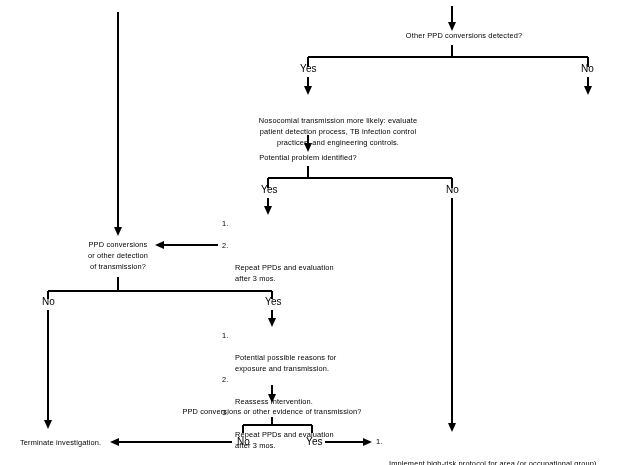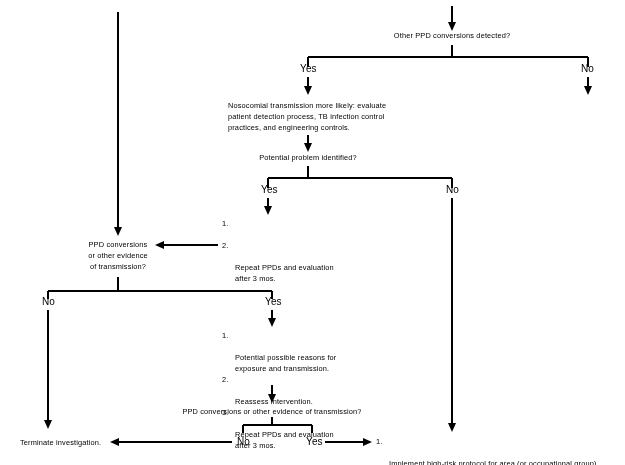--- a/index.html
+++ b/index.html
@@ -162,27 +162,27 @@
       <polygon points="110,442 119,438 119,446"></polygon>
     </g>
 
     <g>
       <line x1="325" y1="442" x2="364" y2="442"></line>
       <polygon points="372,442 363,438 363,446"></polygon>
     </g>
 
   </svg>
 
-  <div class="node center" style="left:368px; top:30px; width:168px;">Other PPD conversions detected?</div>
+  <div class="node center" style="left:380px; top:30px; width:168px;">Other PPD conversions detected?</div>
 
   <div class="label" style="left:300px; top:64px;">Yes</div>
 
   <div class="label" style="left:581px; top:64px;">No</div>
 
-  <div class="node left" style="left:228px; top:100px; width:220px;">Nosocomial transmission more likely: evaluate
+  <div class="node left" style="left:228px; top:115px; width:220px;text-align:center;">Nosocomial transmission more likely: evaluate
 patient detection process, TB infection control
 practices, and engineering controls.</div>
 
 
   <div class="node center" style="left:238px; top:152px; width:140px;">Potential problem identified?</div>
 
   <div class="label" style="left:261px; top:185px;">Yes</div>
 
   <div class="label" style="left:446px; top:185px;">No</div>
 
@@ -191,21 +191,21 @@
       <span class="onum">1.</span>
     </span>
     <span class="oitem">
       <span class="onum">2.</span>
       <span>Repeat PPDs and evaluation
 after 3 mos.</span>
     </span>
   </div>
 
   <div class="node center" style="left:58px; top:239px; width:120px;">PPD conversions
-or other evidence
+or other detection
 of transmission?</div>
 
   <div class="label" style="left:42px; top:297px;">No</div>
 
   <div class="label" style="left:265px; top:297px;">Yes</div>
 
   <div class="olist" style="left:222px; top:330px; width:160px;">
     <span class="oitem">
       <span class="onum">1.</span>
       <span>Potential possible reasons for

